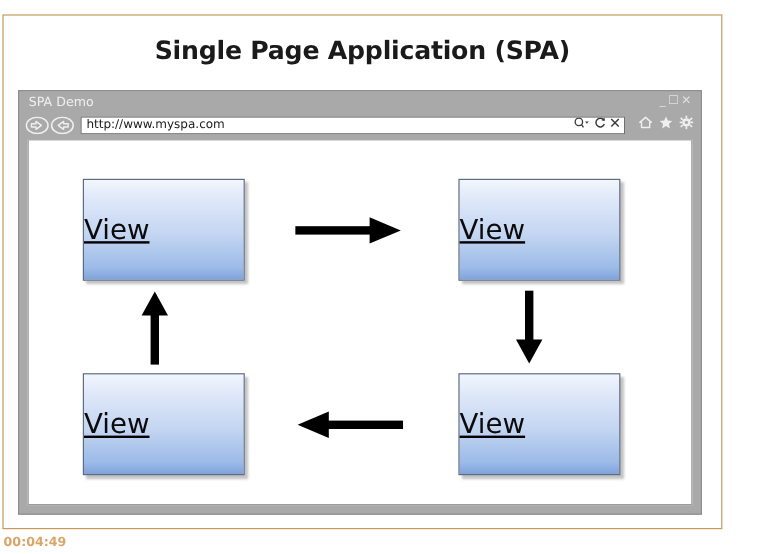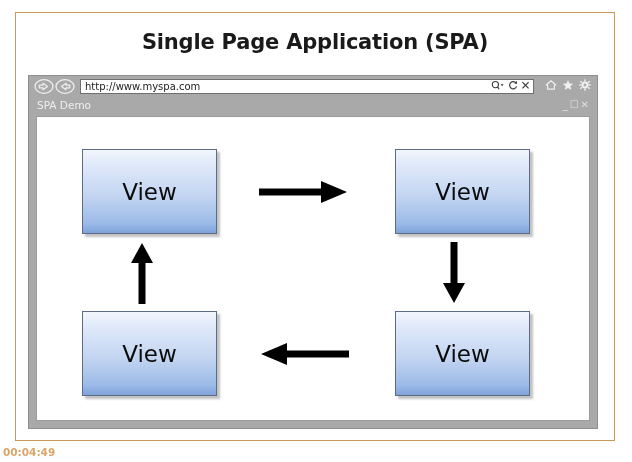--- a/index.html
+++ b/index.html
@@ -10,21 +10,21 @@
     width: 632px;
     height: 462px;
     background: #ffffff;
     font-family: "Liberation Sans", sans-serif;
     overflow: hidden;
   }
 
   
   #slide {
     position: absolute;
-    left: 15px;
+    left: 2px;
     top: 12px;
     width: 600px;
     height: 429px;
     border: 1.5px solid #c79a5c;
     background: #ffffff;
     box-sizing: border-box;
   }
 
   
   #slide-title {
@@ -135,21 +135,21 @@
   .view-box {
     position: absolute;
     width: 135px;
     height: 85px;
     border: 1px solid #5d6b84;
     background: linear-gradient(to bottom, #f2f6fd 0%, #dee8f9 20%, #c3d5f1 55%, #9cbbe8 88%, #7fa3da 100%);
     box-shadow: 3px 3px 2px rgba(120,120,120,0.45);
     box-sizing: border-box;
     display: flex;
     align-items: center;
-    justify-content: center;
+    text-decoration: underline;
   }
   .view-box span {
     font-size: 23px;
     color: #0b0b0b;
     font-family: "DejaVu Sans", sans-serif;
   }
   #view-top-left     { left: 45px;  top: 32px; }
   #view-top-right    { left: 358px; top: 32px; }
   #view-bottom-left  { left: 45px;  top: 194px; }
   #view-bottom-right { left: 358px; top: 194px; }
@@ -173,20 +173,27 @@
   }
 </style>
 </head>
 <body>
 
 <div id="slide">
 
   <div id="slide-title">Single Page Application (SPA)</div>
 
   <div id="browser-window">
+
+    <div id="browser-titlebar">
+      <span>SPA Demo</span>
+      <div id="window-controls">
+        <span>_</span><span>☐</span><span>✕</span>
+      </div>
+    </div>
 
     <div id="browser-toolbar">
 
       <span class="navbtn">
         <svg width="20" height="15" viewBox="0 0 20 15">
           <ellipse cx="10" cy="7.5" rx="9" ry="6.8" fill="none" stroke="#efefef" stroke-width="1.3"></ellipse>
           <path d="M13.5 7.5 L9 4.2 L9 6.1 L5.2 6.1 L5.2 8.9 L9 8.9 L9 10.8 Z" fill="none" stroke="#efefef" stroke-width="1.2" stroke-linejoin="round"></path>
         </svg>
       </span>
 
@@ -246,27 +253,20 @@
               <rect x="9.2" y="7.8" width="1.4" height="2.4" transform="rotate(-45 9.9 9)"></rect>
               <rect x="1.4" y="7.8" width="1.4" height="2.4" transform="rotate(45 2.1 9)"></rect>
               <rect x="9.2" y="1.8" width="1.4" height="2.4" transform="rotate(45 9.9 3)"></rect>
             </g>
           </svg>
         </span>
       </div>
 
     </div>
 
-    <div id="browser-titlebar">
-      <span>SPA Demo</span>
-      <div id="window-controls">
-        <span>_</span><span>☐</span><span>✕</span>
-      </div>
-    </div>
-
     <div id="browser-content">
 
       <div class="view-box" id="view-top-left">
         <span>View</span>
       </div>
 
       <div class="view-box" id="view-top-right">
         <span>View</span>
       </div>
 

